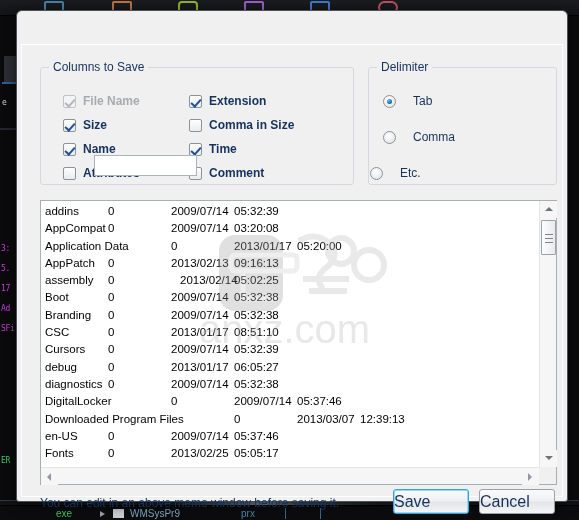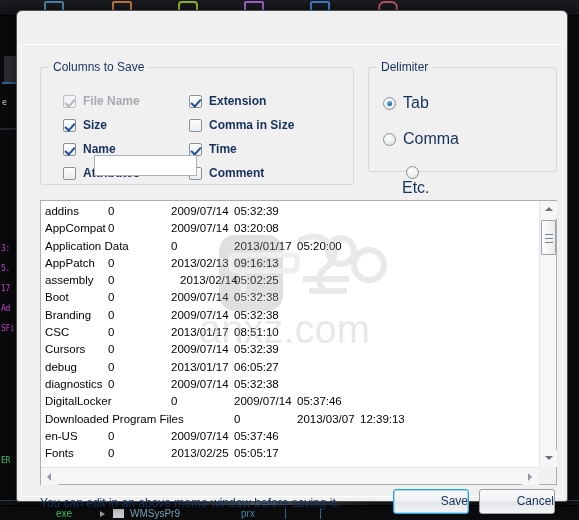--- a/index.html
+++ b/index.html
@@ -109,21 +109,21 @@
     position: absolute;
     border: 1px solid #d5d8dc;
     border-radius: 3px;
   }
   .group-title {
     position: absolute; top: -8px; left: 8px;
     background: #f0f0f0; padding: 0 4px;
     font-size: 12px; color: #16325c;
   }
   #grp-columns { left: 18px; top: 22px; width: 314px; height: 118px; }
-  #grp-delimiter { left: 346px; top: 22px; width: 189px; height: 105px; }
+  #grp-delimiter { left: 346px; top: 22px; width: 189px; height: 118px; }
 
   
   .cbrow { position: absolute; display: flex; align-items: center; }
   .cbox {
     width: 13px; height: 13px;
     border: 1px solid #8d9297;
     background: linear-gradient(180deg,#fdfdfd,#e9edf1);
     border-radius: 2px;
     position: relative;
     flex: 0 0 auto;
@@ -148,21 +148,21 @@
     border: 1px solid #8d9297;
     background: radial-gradient(circle at 40% 35%, #ffffff 0%, #e6eaee 70%, #d4d8dc 100%);
     position: relative; flex: 0 0 auto;
   }
   .radio.sel::after {
     content: "";
     position: absolute; left: 3px; top: 3px;
     width: 5px; height: 5px; border-radius: 50%;
     background: radial-gradient(circle at 35% 30%, #6fb6ea 0%, #1f6fb5 60%, #0d3f73 100%);
   }
-  .rblabel { font-size: 16px; color: #16325c; margin-left: 7px; white-space: nowrap; }
+  .rblabel { font-size: 12px; color: #16325c; margin-left: 17px; white-space: nowrap; }
 
   #etc-input {
     position: absolute; left: 72px; top: 110px;
     width: 103px; height: 21px;
     border: 1px solid #aeb3b8;
     background: #ffffff;
     font-size: 12px; padding: 0 3px;
     color: #16325c;
     font-family: "Liberation Sans", sans-serif;
   }
@@ -226,27 +226,26 @@
   #sb-corner { position: absolute; right: 0; bottom: 0; width: 17px; height: 17px; background: #f0f0f0; }
 
   
   #hint {
     position: absolute; left: 18px; top: 451px;
     font-size: 12px; color: #16325c;
   }
   .btn {
     position: absolute; top: 444px;
     width: 76px; height: 25px;
-    font-size: 12px; color: #16325c;
+    font-size: 16px; color: #16325c;
     border: 1px solid #9aa0a6; border-radius: 3px;
     background: linear-gradient(180deg,#fbfbfc 0%,#eef0f2 48%,#e2e5e8 52%,#f3f5f6 100%);
-    text-align: right; line-height: 23px;
+    text-align: left; line-height: 23px;
     cursor: pointer;
     font-family: "Liberation Sans", sans-serif;
-    padding-left: 7px;
   }
   #btn-save { left: 371px; border-color: #2ea3dd; box-shadow: 0 0 0 1px #9fd6f2 inset; }
   #btn-cancel { left: 457px; }
 </style>
 </head>
 <body>
 
 <div id="desktop">
 
   <div id="bg-toolbar">
@@ -330,21 +329,21 @@
       <div class="group-title">Delimiter</div>
 
       <div class="rbrow" style="left:14px;top:26px;">
         <span class="radio sel"></span>
         <span class="rblabel">Tab</span>
       </div>
       <div class="rbrow" style="left:14px;top:62px;">
         <span class="radio"></span>
         <span class="rblabel">Comma</span>
       </div>
-      <div class="rbrow" style="left:26px;top:98px;flex-direction:column;">
+      <div class="rbrow" style="left:1px;top:98px;">
         <span class="radio"></span>
         <span class="rblabel">Etc.</span>
       </div>
     </div>
 
     <input id="etc-input" type="text" placeholder="" style="">
 
     <div id="memo-wrap">
 
       <div id="memo-text"><div class="memo-line">

